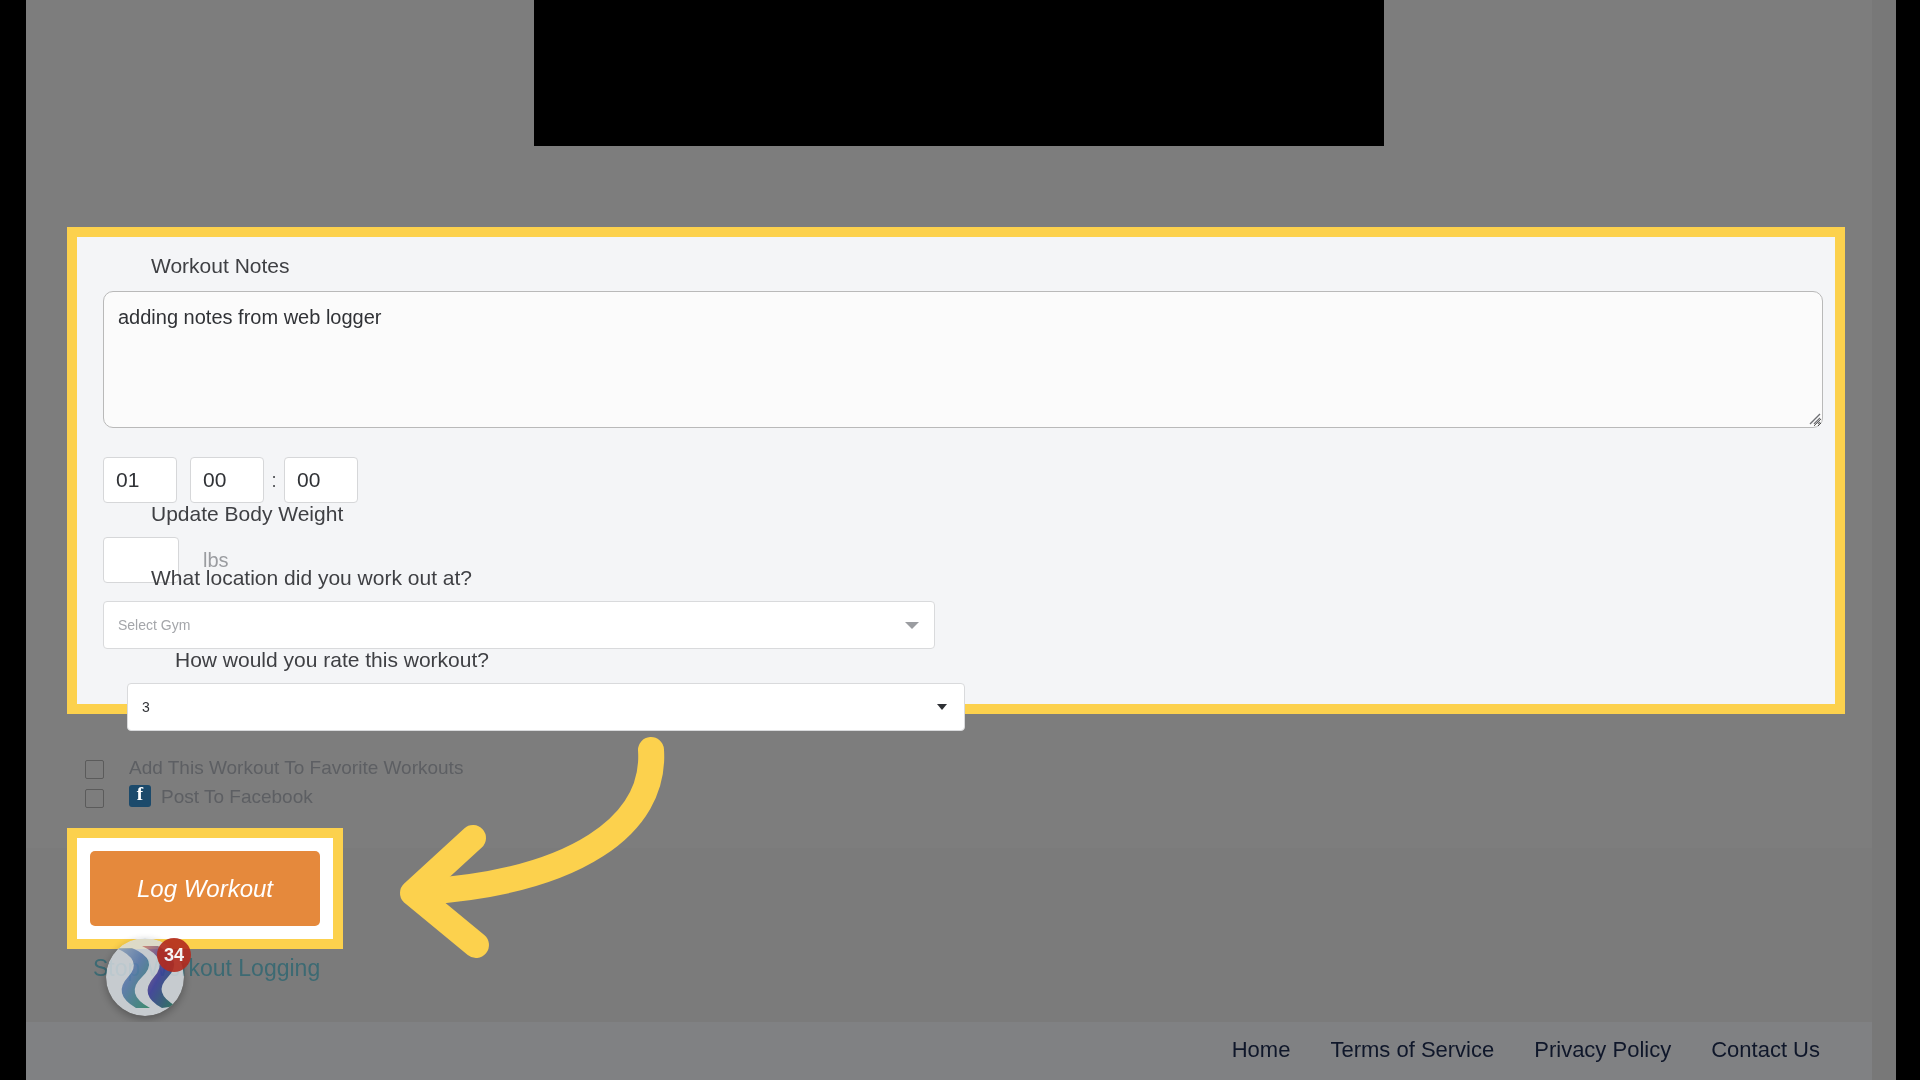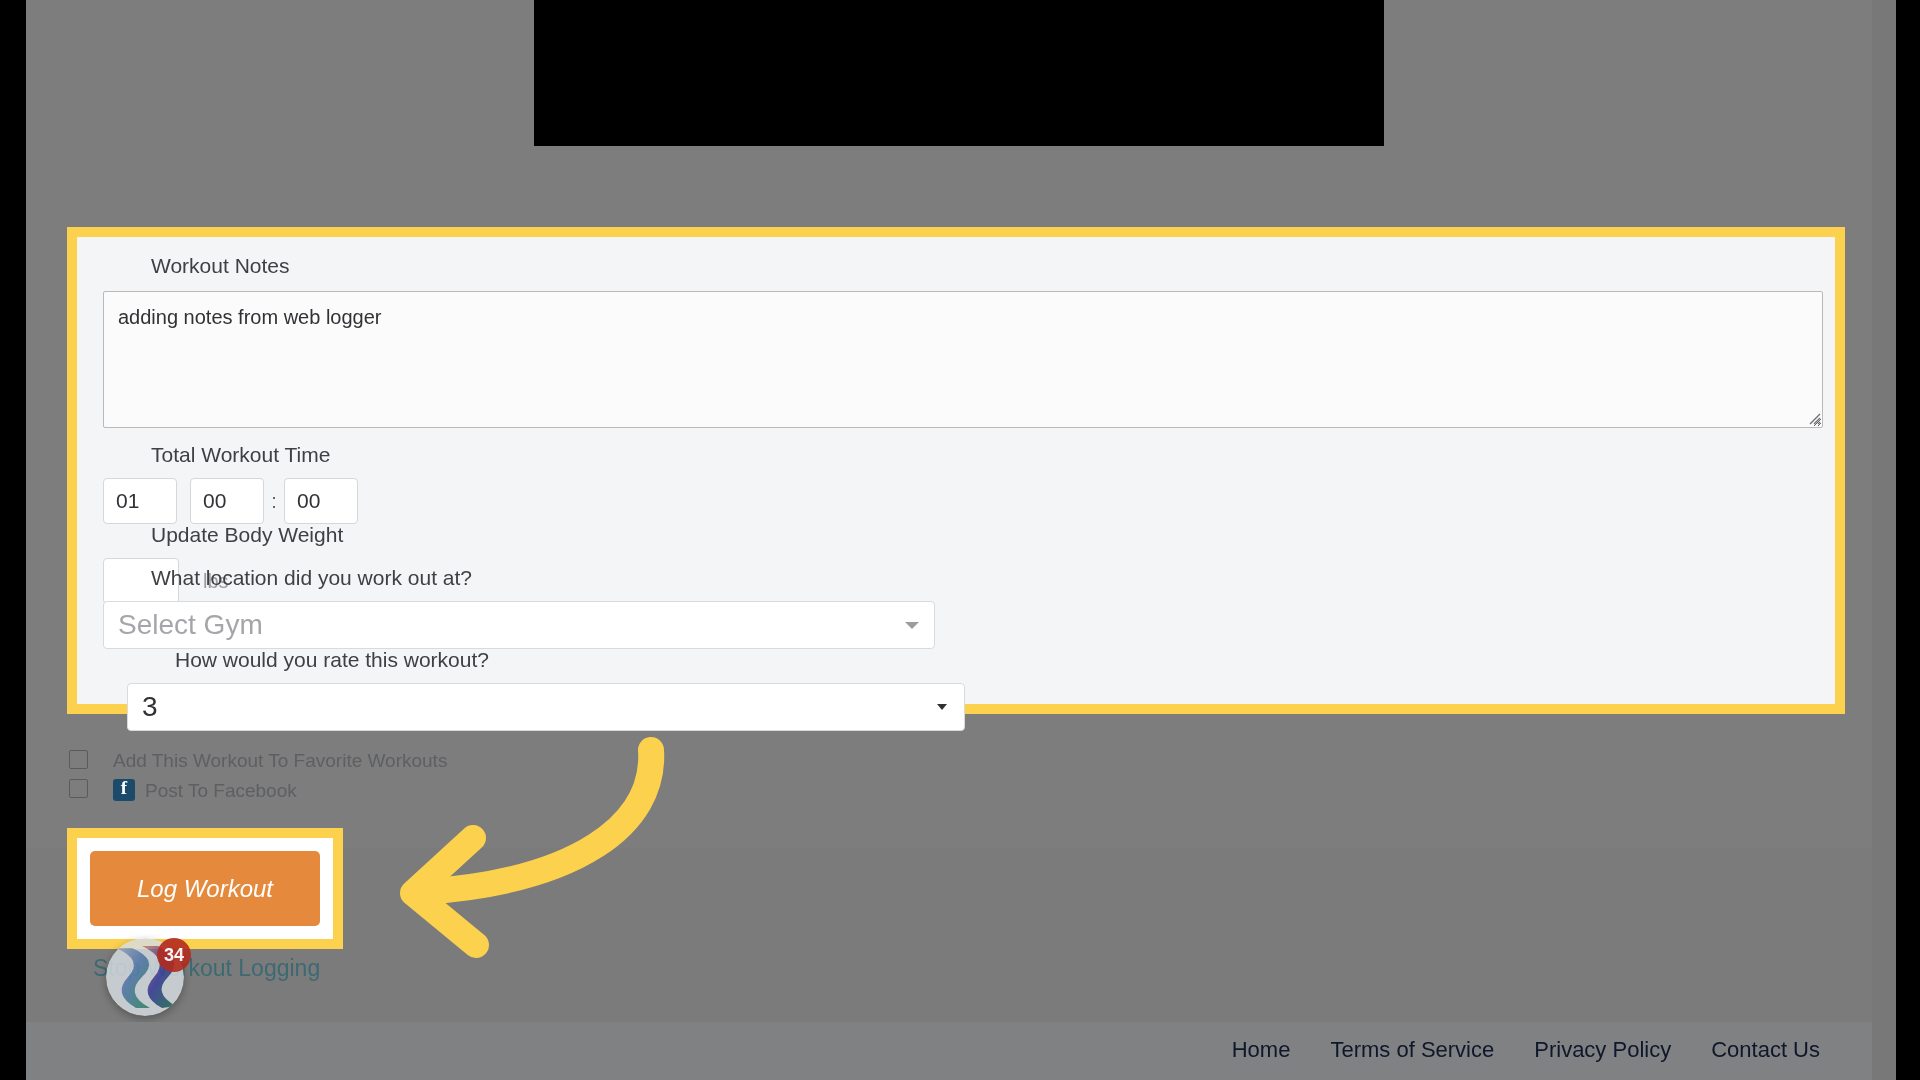--- a/index.html
+++ b/index.html
@@ -67,21 +67,21 @@
   }
 
   
   #notes-row { position: absolute; left: 26px; top: 18px; right: 26px; }
   #notes-textarea {
     display: block;
     margin-top: 15px;
     width: 1720px; height: 137px;
     background: #fbfbfb;
     border: 1px solid #b9b9b9;
-    border-radius: 2px;
+    border-radius: 10px;
     font-family: "Liberation Sans", sans-serif;
     font-size: 20px;
     color: #303236;
     padding: 13px 14px;
     resize: vertical;
     outline: none;
     line-height: 1.25;
   }
   #resize-grip {
     position: absolute;
@@ -134,21 +134,21 @@
   
   #row-3 { position: absolute; left: 26px; top: 330px; width: 1726px; }
   .select-wrap { position: relative; margin-top: 13px; }
   .sel {
     width: 100%;
     height: 46px;
     background: #fff;
     border: 1px solid #d9dadc;
     border-radius: 4px;
     font-family: "Liberation Sans", sans-serif;
-    font-size: 28px;
+    font-size: 14px;
     padding: 0 40px 0 14px;
     color: #303236;
     display: flex;
     align-items: center;
     cursor: pointer;
   }
   .sel.placeholder { color: #a4a6aa; }
   #gym-select { width: 832px; height: 48px; }
   #rating-select { width: 838px; height: 48px; }
   .caret {
@@ -163,21 +163,21 @@
   }
   .caret.small {
     border-left-width: 5px; border-right-width: 5px; border-top-width: 6px;
     border-top-color: #2e3034;
     right: 18px;
   }
   #rating-col { margin-left: 24px; }
 
   
   #checkbox-area { position: absolute; left: 43px; top: 750px; }
-  .cb-row { display: flex; align-items: flex-start; height: 29px; }
+  .cb-row { display: flex; align-items: flex-end; height: 29px; margin-left: 16px; }
   .cb {
     width: 19px; height: 19px;
     background: #7d7d7d;
     border: 1.5px solid #5b5b5b;
     border-radius: 2px;
     margin-right: 25px;
     cursor: pointer;
   }
   .cb-label { font-size: 19px; color: #5d5f63; white-space: nowrap; }
   #fb-icon {
@@ -314,21 +314,20 @@
             <div style="position:relative; display:inline-block;">
               <textarea id="notes-textarea" style="">adding notes from web logger</textarea>
               <svg id="resize-grip" viewBox="0 0 16 16">
                 <path d="M15 5 L5 15 M15 9 L9 15 M15 13 L13 15" stroke="#6f7074" stroke-width="1.4" fill="none"></path>
               </svg>
             </div>
           </div>
 
           <div id="row-2">
             <div class="half">
-              <div class="field-label">Total Workout Time</div>
               <div class="inputs-line">
                 <input class="time-box" type="text" value="01" style="">
                 <span class="time-gap"></span>
                 <input class="time-box" type="text" value="00" style="">
                 <span class="time-colon">:</span>
                 <input class="time-box" type="text" value="00" style="">
               </div>
             </div>
 
             <div class="half">

